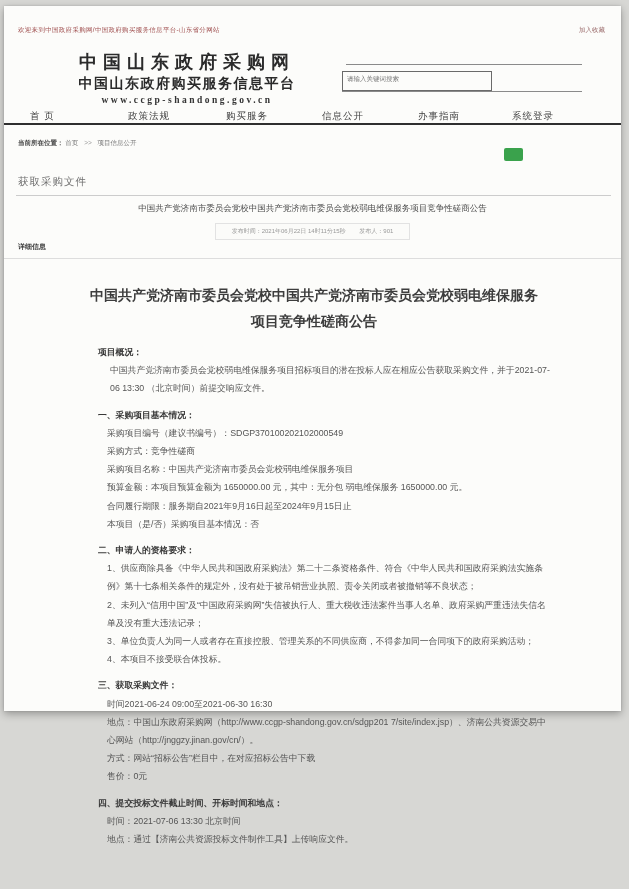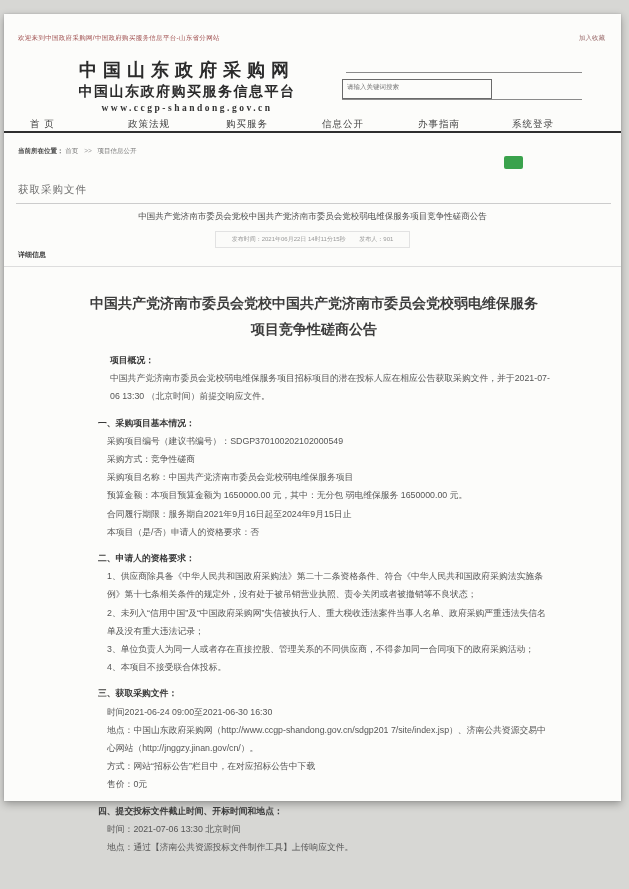--- a/index.html
+++ b/index.html
@@ -3,21 +3,21 @@
 <meta charset="utf-8">
 <style>
   html,body{margin:0;padding:0;}
   body{
     width:629px;height:889px;position:relative;overflow:hidden;
     background:#d7d7d4;
     font-family:"Liberation Sans","DejaVu Sans",sans-serif;
     -webkit-font-smoothing:antialiased;
   }
   .page{
-    position:absolute;left:4px;top:14px;width:617px;height:787px;
+    position:absolute;left:4px;top:6px;width:617px;height:705px;
     background:#fcfcfa;
     box-shadow:0 3px 8px rgba(0,0,0,.30), 0 0 2px rgba(0,0,0,.15);
   }
   
   .topbar{position:absolute;top:20px;left:14px;right:16px;display:flex;justify-content:space-between;}
   .welcome{font-size:6.5px;color:#a05050;letter-spacing:.3px;}
   .fav{font-size:6.5px;color:#9a6a6a;cursor:pointer;}
   
   .logo{position:absolute;left:64px;top:44px;width:238px;text-align:center;color:#2b2b2b;
         font-family:"Liberation Serif","DejaVu Serif",serif;font-weight:bold;}
@@ -48,21 +48,21 @@
   .meta{display:inline-block;border:1px solid #e2e2e2;background:#fbfbf9;padding:3px 10px;font-size:6px;color:#999;}
   .meta span{margin:0 6px;}
   .detail-label{position:absolute;top:236px;left:14px;font-size:7px;font-weight:bold;color:#3a3a3a;}
   .detail-rule{position:absolute;top:252px;left:0;width:617px;border-top:1px solid #ddd;}
   
   .doc-title{position:absolute;top:276px;left:84px;width:452px;margin:0;text-align:center;
              font-size:14px;line-height:26px;font-weight:bold;color:#3d3d3d;}
   .doc-body{position:absolute;top:337px;left:94px;width:452px;font-size:8.8px;line-height:18.2px;color:#555;}
   .doc-body p{margin:0;}
   .doc-body .h{font-weight:bold;color:#383838;margin-top:8px;}
-  .doc-body .lab{font-weight:bold;color:#383838;margin-left:12px;}
+  .doc-body .lab{font-weight:bold;color:#383838;margin-left:0;}
   .doc-body .it{margin-left:9px;}
   .doc-body .pr{margin-left:12px;}
 </style>
 </head>
 <body>
 
 <div class="page">
 
   <div class="topbar">
     <span class="welcome">欢迎来到中国政府采购网/中国政府购买服务信息平台-山东省分网站</span>
@@ -116,21 +116,21 @@
 
   <div class="doc-body">
     <p class="lab">项目概况：</p>
     <p class="pr">中国共产党济南市委员会党校弱电维保服务项目招标项目的潜在投标人应在相应公告获取采购文件，并于2021-07-06 13:30 （北京时间）前提交响应文件。</p>
     <p class="h">一、采购项目基本情况：</p>
     <p class="it">采购项目编号（建议书编号）：SDGP370100202102000549</p>
     <p class="it">采购方式：竞争性磋商</p>
     <p class="it">采购项目名称：中国共产党济南市委员会党校弱电维保服务项目</p>
     <p class="it">预算金额：本项目预算金额为 1650000.00 元，其中：无分包 弱电维保服务 1650000.00 元。</p>
     <p class="it">合同履行期限：服务期自2021年9月16日起至2024年9月15日止</p>
-    <p class="it">本项目（是/否）申请人的资格要求：否</p>
+    <p class="it">本项目（是/否）采购项目基本情况：否</p>
     <p class="h">二、申请人的资格要求：</p>
     <p class="it">1、供应商除具备《中华人民共和国政府采购法》第二十二条资格条件、符合《中华人民共和国政府采购法实施条例》第十七条相关条件的规定外，没有处于被吊销营业执照、责令关闭或者被撤销等不良状态；</p>
     <p class="it">2、未列入“信用中国”及“中国政府采购网”失信被执行人、重大税收违法案件当事人名单、政府采购严重违法失信名单及没有重大违法记录；</p>
     <p class="it">3、单位负责人为同一人或者存在直接控股、管理关系的不同供应商，不得参加同一合同项下的政府采购活动；</p>
     <p class="it">4、本项目不接受联合体投标。</p>
     <p class="h">三、获取采购文件：</p>
     <p class="it">时间2021-06-24 09:00至2021-06-30 16:30</p>
     <p class="it">地点：中国山东政府采购网（http://www.ccgp-shandong.gov.cn/sdgp201 7/site/index.jsp）、济南公共资源交易中心网站（http://jnggzy.jinan.gov/cn/）。</p>
     <p class="it">方式：网站“招标公告”栏目中，在对应招标公告中下载</p>
     <p class="it">售价：0元</p>

